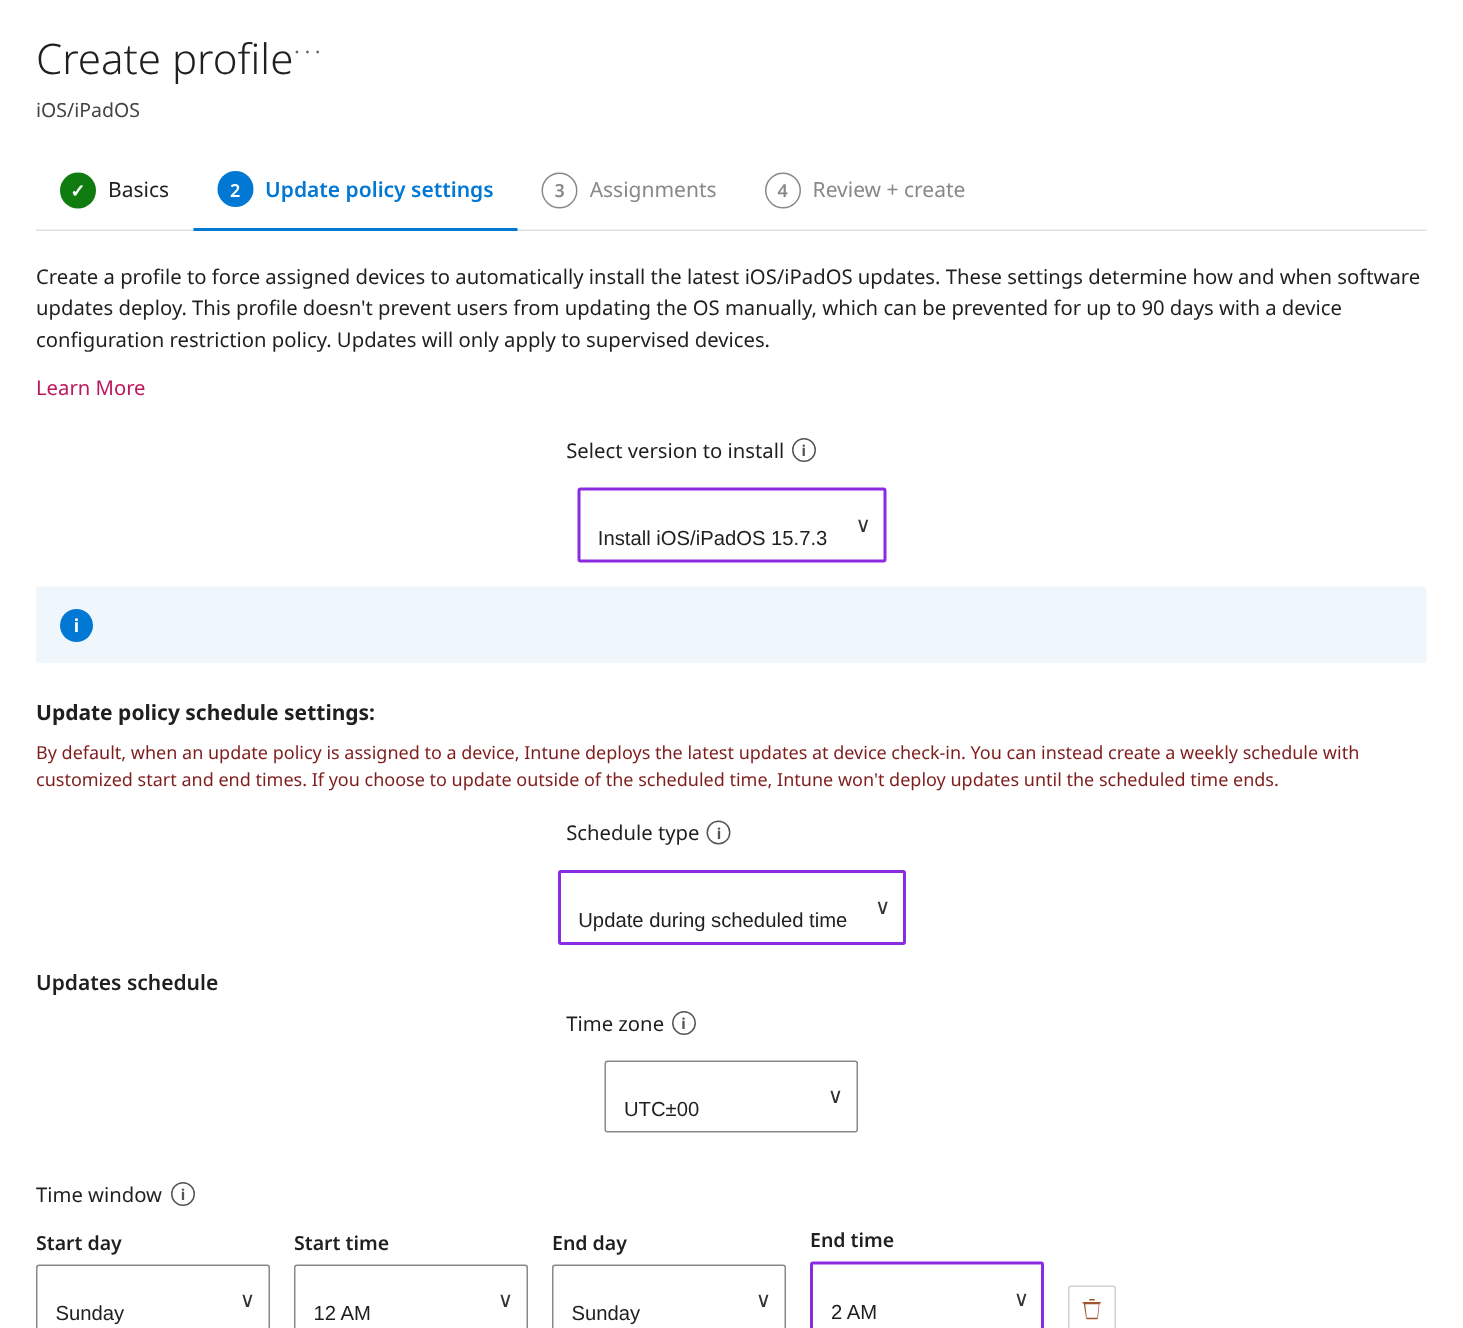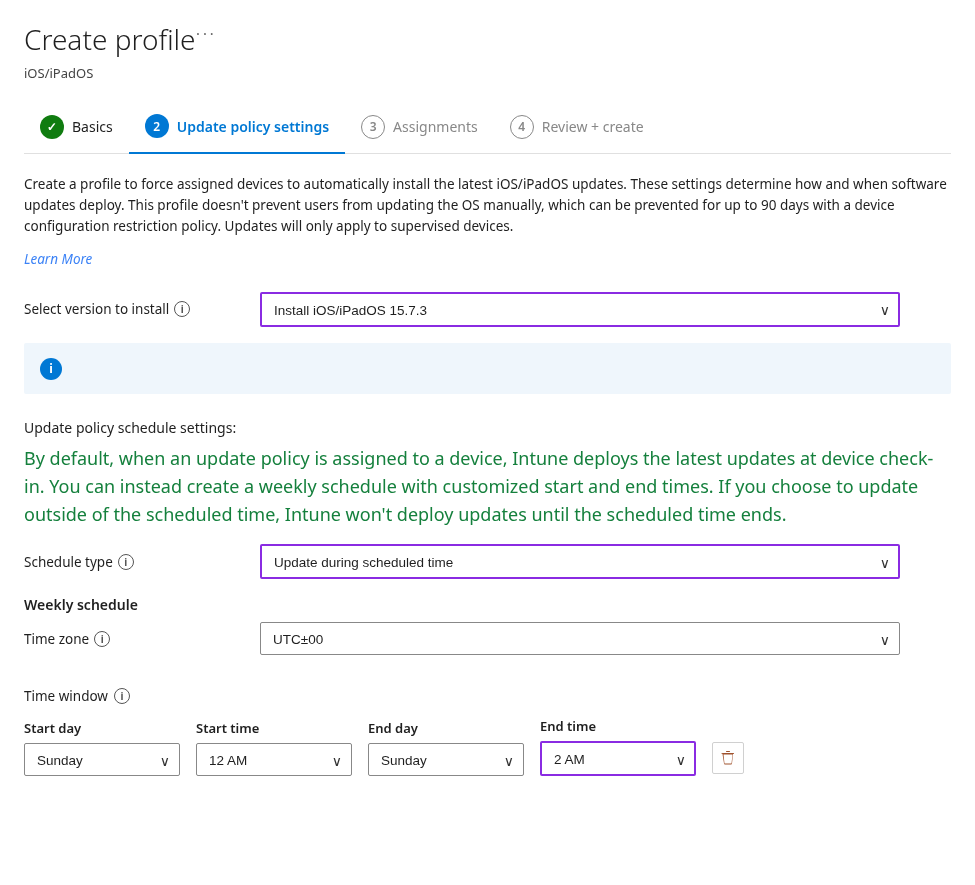--- a/index.html
+++ b/index.html
@@ -90,35 +90,35 @@
 
     
     .description-block {
       font-size: 13.5px;
       line-height: 1.55;
       color: #1f1f1f;
       margin-bottom: 12px;
       max-width: 940px;
     }
     .learn-more {
-      color: #3b82f6;
+      color: #be185d;
       text-decoration: none;
       font-size: 13.5px;
       cursor: pointer;
       display: inline-block;
       margin-bottom: 24px;
-      font-style: italic;
     }
 
     
     .form-field {
       display: flex;
       align-items: center;
       margin-bottom: 16px;
       gap: 16px;
+      flex-direction: column;
     }
     .form-label {
       display: flex;
       align-items: center;
       gap: 5px;
       width: 220px;
       flex-shrink: 0;
       font-size: 13.5px;
       color: #1f1f1f;
     }
@@ -143,21 +143,21 @@
       max-width: 640px;
     }
     .select-wrapper.active-select select {
       border-color: #8a2be2;
       border-width: 2px;
     }
     .select-wrapper select {
       width: 100%;
       appearance: none;
       -webkit-appearance: none;
-      padding: 9px 36px 7px 12px;
+      padding: 24px 36px 7px 12px;
       border: 1px solid #888;
       border-radius: 2px;
       font-size: 13.5px;
       color: #1f1f1f;
       background: #fff;
       cursor: pointer;
       outline: none;
     }
     .chevron-icon {
       position: absolute;
@@ -197,27 +197,27 @@
     }
     .info-banner-text {
       font-size: 13px;
       color: #1f1f1f;
       line-height: 1.5;
     }
 
     
     .section-title {
       font-size: 14px;
-      font-weight: 400;
+      font-weight: 700;
       color: #1f1f1f;
       margin-bottom: 8px;
     }
     .section-desc {
-      font-size: 18px;
-      color: #15803d;
+      font-size: 12px;
+      color: #7f1d1d;
       line-height: 1.55;
       max-width: 940px;
       margin-bottom: 16px;
     }
 
     
     .weekly-schedule-label {
       font-size: 14px;
       font-weight: 600;
       margin-bottom: 8px;
@@ -360,21 +360,21 @@
     <select>
       <option>Update during scheduled time</option>
       <option>Update at next check-in</option>
       <option>Update at scheduled time</option>
     </select>
     <span class="chevron-icon">∨</span>
   </div>
 </div>
 
 
-<div class="weekly-schedule-label">Weekly schedule</div>
+<div class="weekly-schedule-label">Updates schedule</div>
 
 
 <div class="form-field">
   <div class="form-label">
     <span>Time zone</span>
     <div class="info-icon">i</div>
   </div>
   <div class="select-wrapper">
     <select>
       <option>UTC±00</option>

